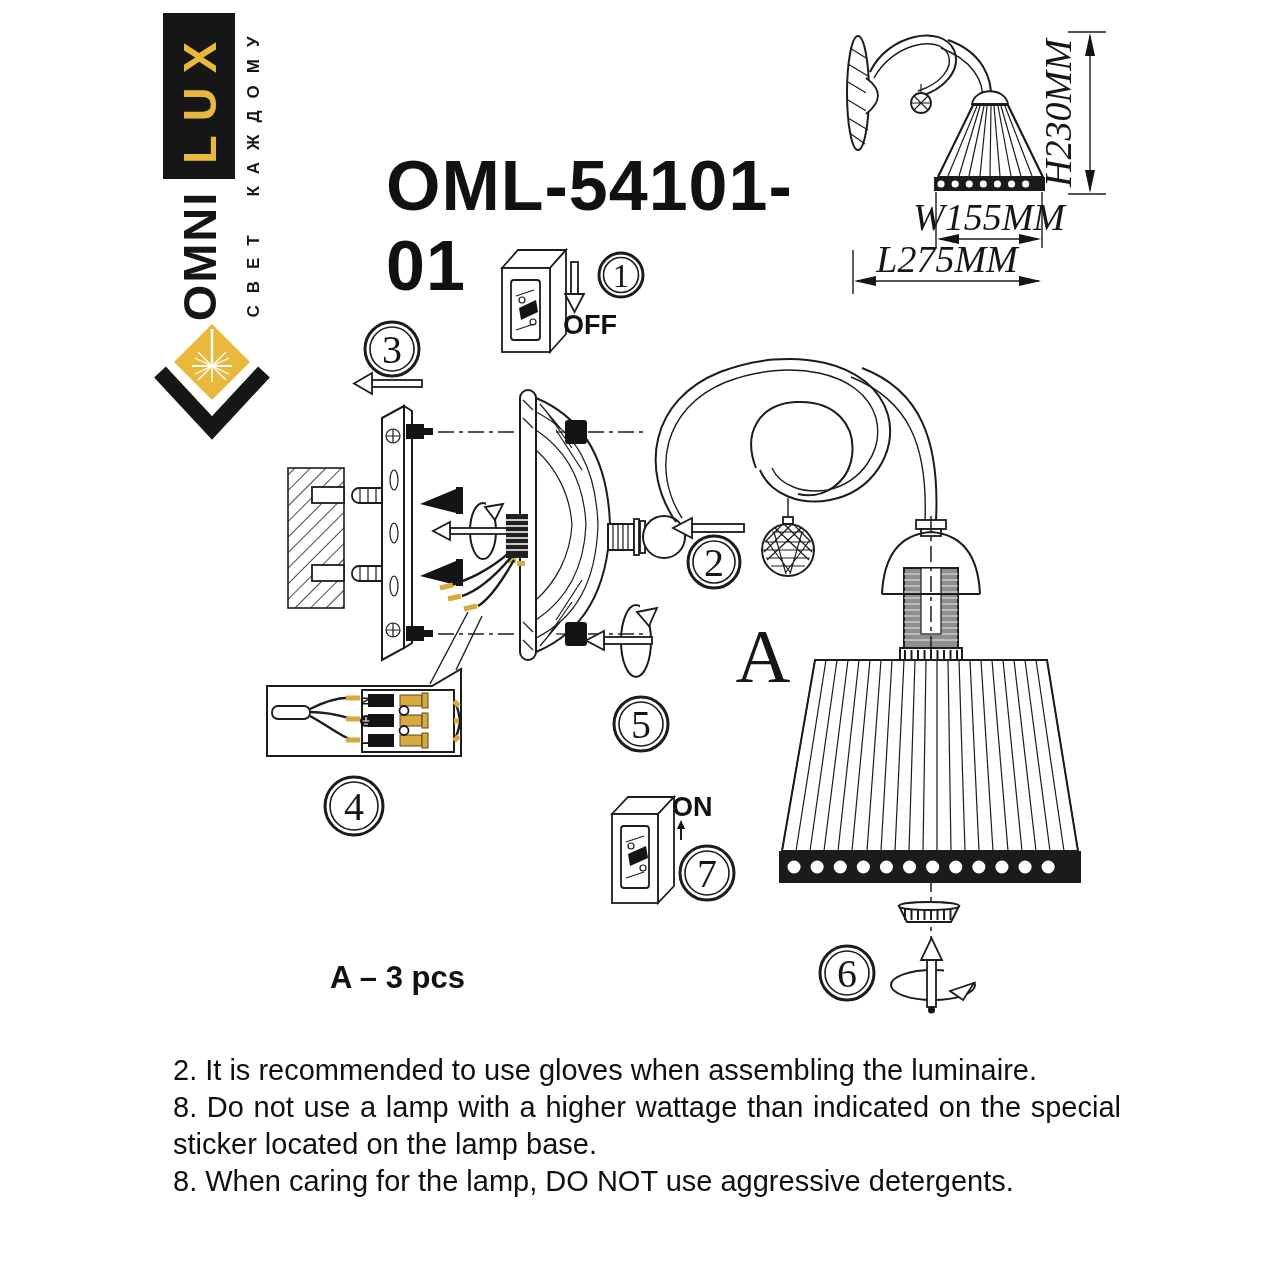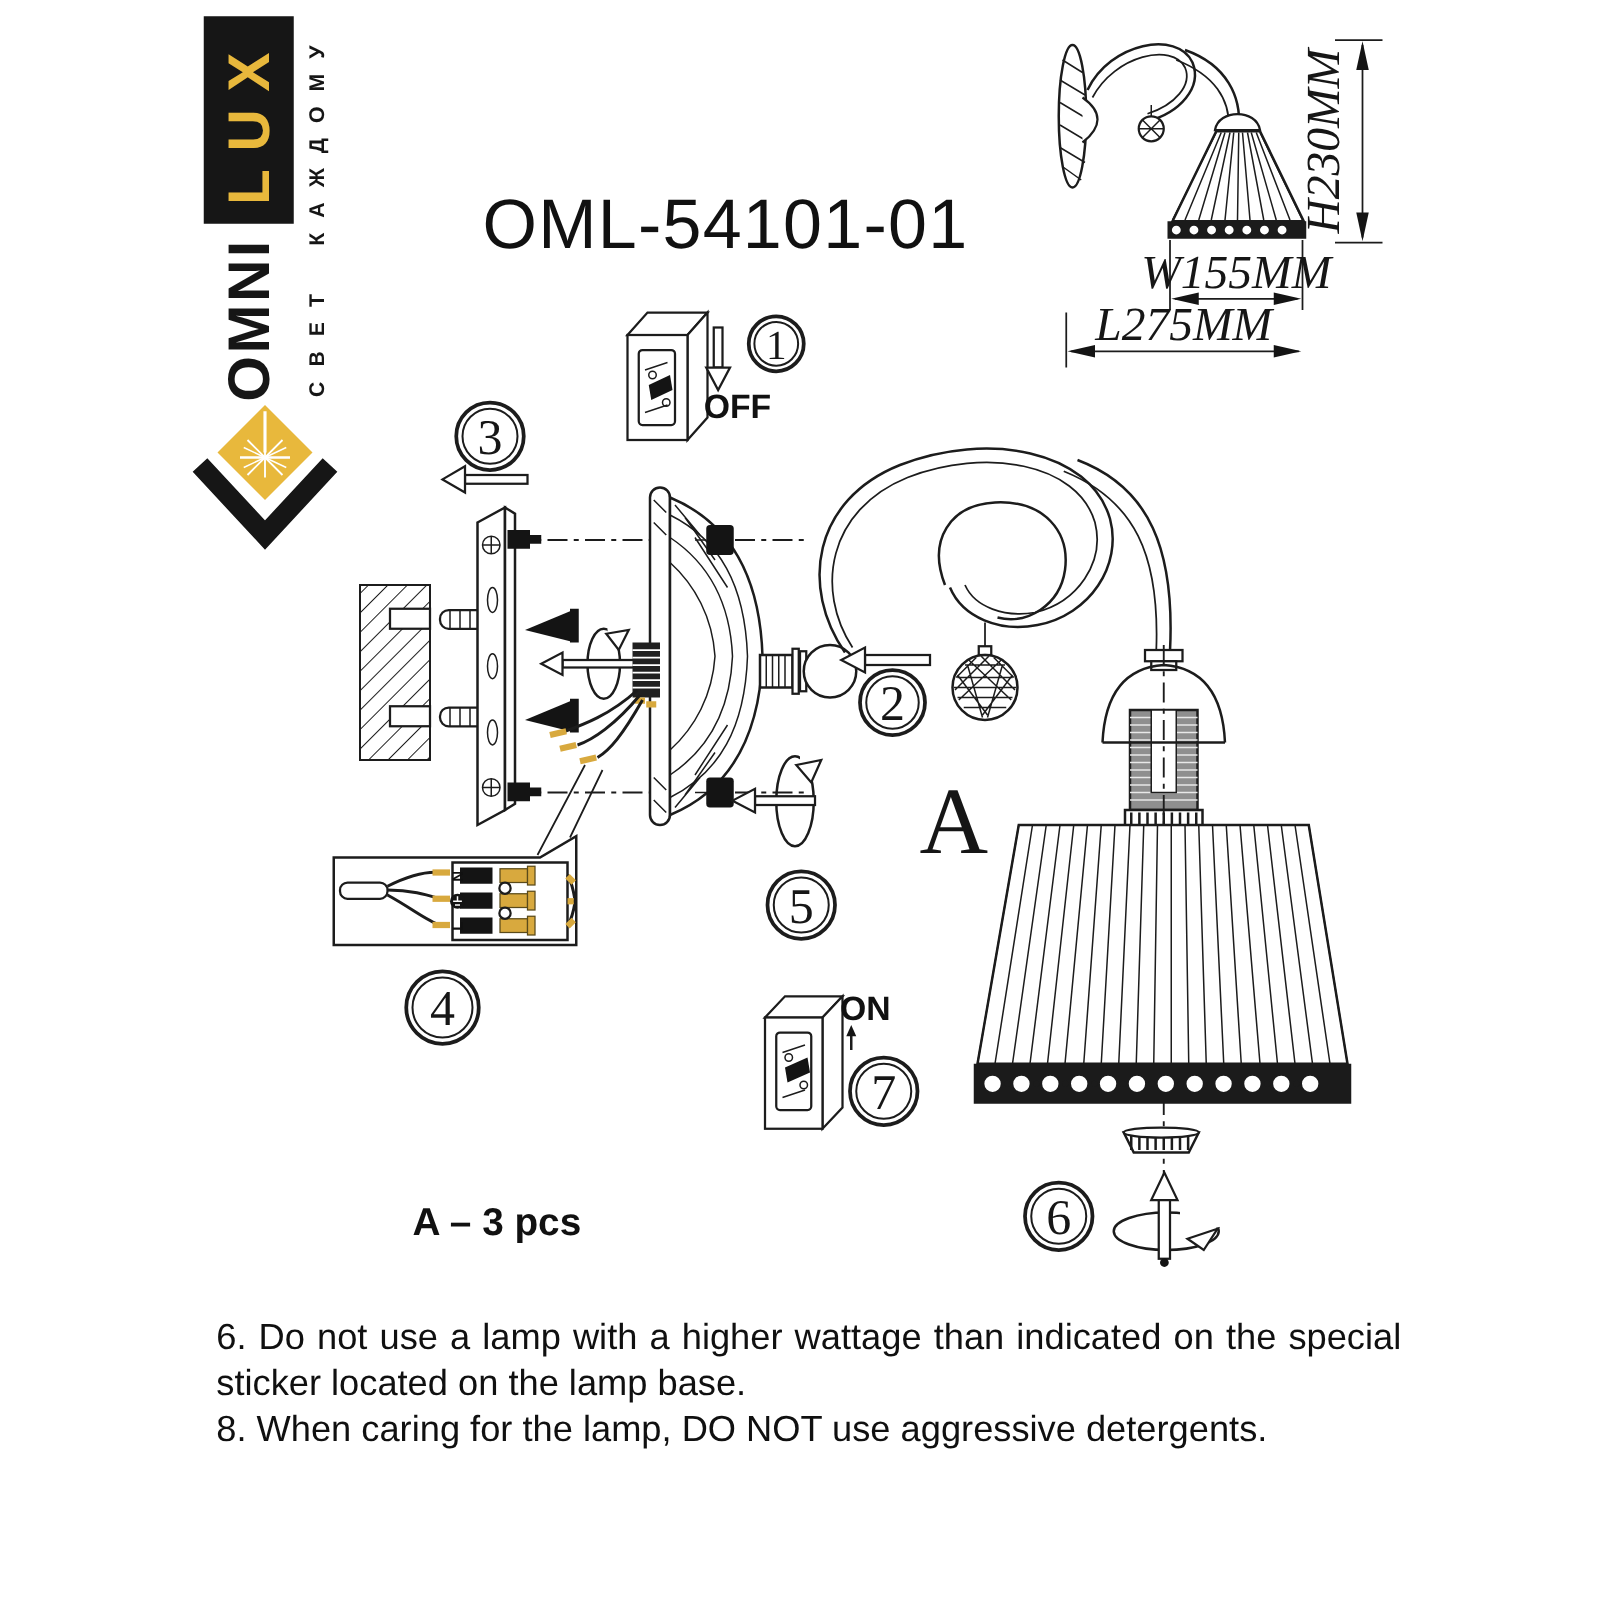--- a/index.html
+++ b/index.html
@@ -9,21 +9,21 @@
   
   .lux-box{left:163px;top:13px;width:72px;height:166px;background:#161616;}
   .rot{position:absolute;left:50%;top:50%;transform:translate(-50%,-50%) rotate(-90deg);
        white-space:nowrap;text-align:center;}
   .lux-txt{font-weight:bold;font-size:47px;letter-spacing:14px;color:#E8B83C;}
   .omni-wrap{left:163px;top:180px;width:72px;height:152px;}
   .omni-txt{font-weight:bold;font-size:47px;letter-spacing:2px;color:#161616;}
   .tagline-wrap{left:237px;top:10px;width:34px;height:322px;}
   .tagline-txt{font-weight:600;font-size:17px;letter-spacing:12px;word-spacing:10px;color:#161616;}
   
-  .title{left:386px;top:146px;width:420px;font-weight:normal;font-size:56px;letter-spacing:1px;color:#111;}
+  .title{left:386px;top:146px;width:420px;font-weight:bold;font-size:70px;letter-spacing:1px;color:#111;}
   
   .part-count{left:330px;top:960px;font-weight:bold;font-size:31px;color:#111;}
   
   .instructions{left:173px;top:1052px;width:948px;font-size:29px;line-height:37px;color:#101010;}
   .instructions p{margin:0;text-align:justify;}
   
   svg.art{position:absolute;left:0;top:0;}
   .ln{fill:none;stroke:#1c1c1c;stroke-width:2;}
   .ln14{fill:none;stroke:#1c1c1c;stroke-width:1.4;}
   .ln12{fill:none;stroke:#1c1c1c;stroke-width:1.2;}
@@ -379,17 +379,18 @@
         <circle class="ring-o" cx="707" cy="873" r="27"></circle>
         <circle class="ring-i" cx="707" cy="873" r="22"></circle>
         <text class="step-num" x="707" y="887">7</text>
       </g>
     </g>
   </svg>
 
   <div class="abs part-count">A – 3 pcs</div>
 
   <div class="abs instructions">
-    <p>6. Do not use a lamp with a higher wattage than indicated on the special sticker located on the lamp base.</p>
+    <p>2. It is recommended to use gloves when assembling the luminaire.</p>
+    <p>8. Do not use a lamp with a higher wattage than indicated on the special sticker located on the lamp base.</p>
     <p>8. When caring for the lamp, DO NOT use aggressive detergents.</p>
   </div>
 
 </div>
 
 </body></html>

